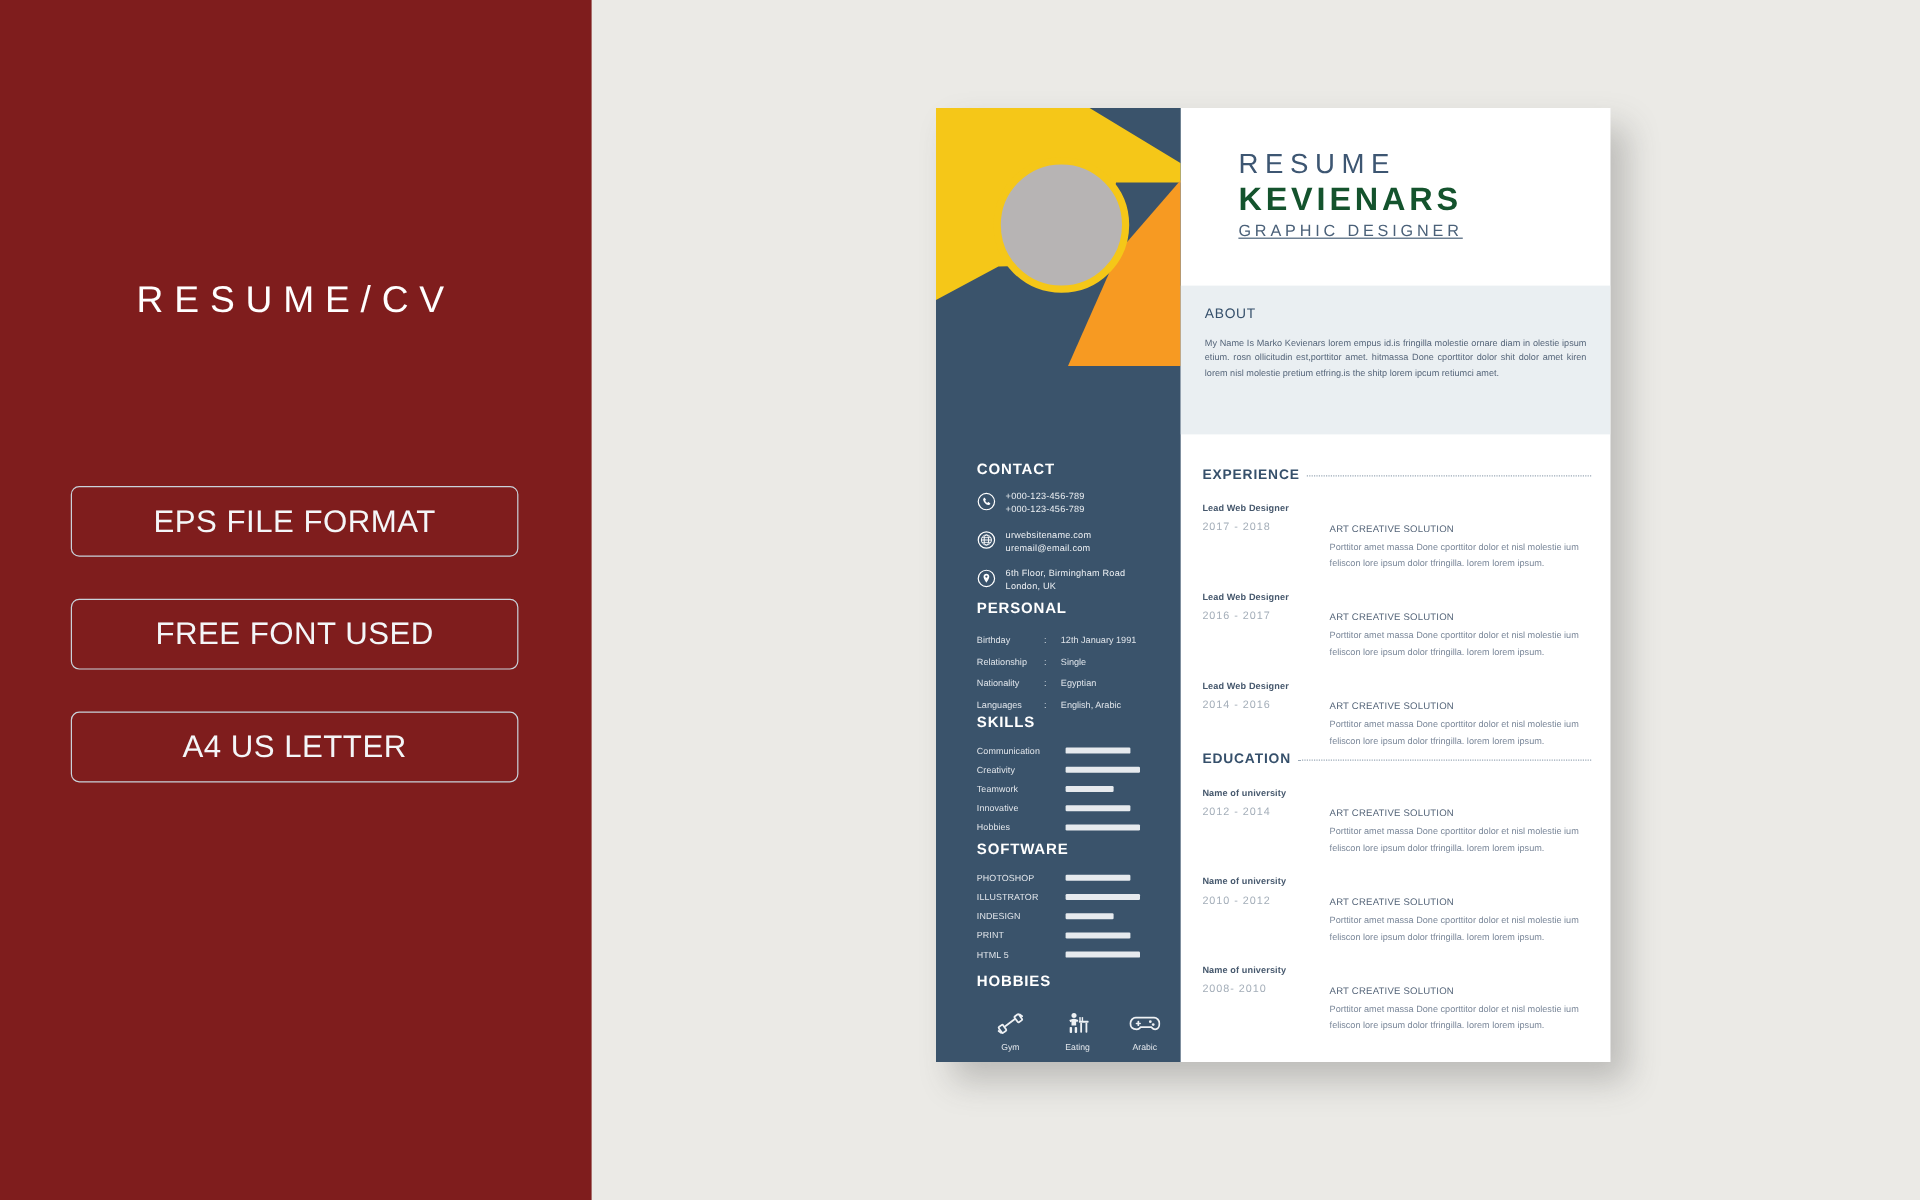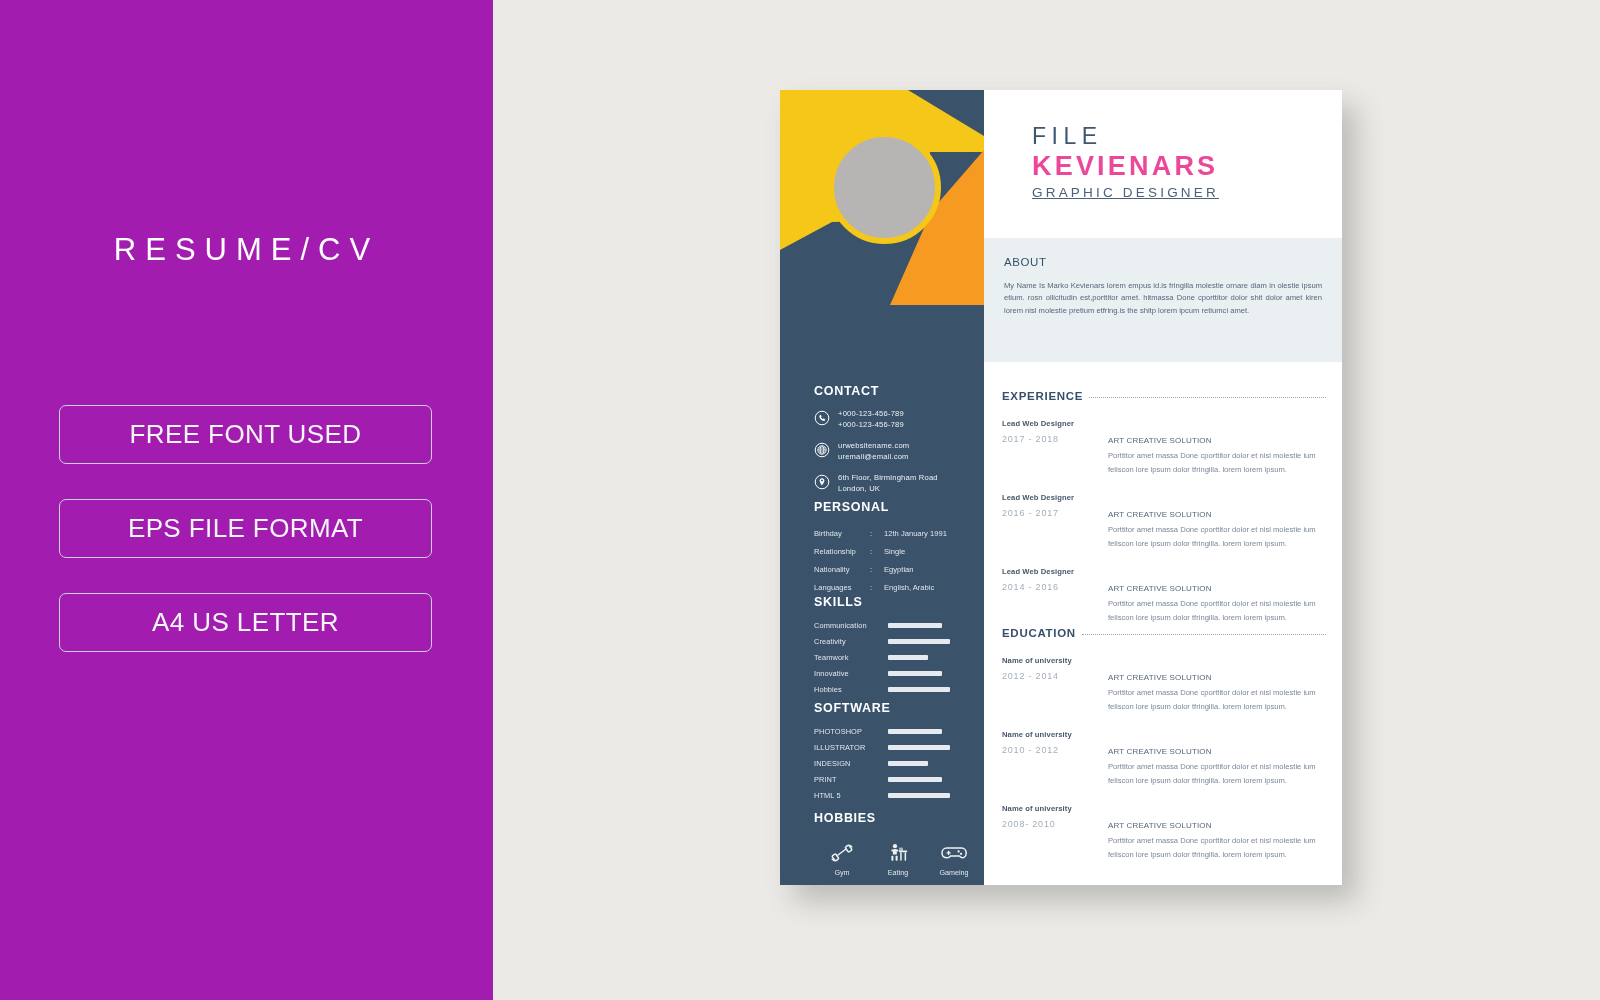--- a/index.html
+++ b/index.html
@@ -7,21 +7,21 @@
     width: 1600px; height: 1000px;
     font-family: "Liberation Sans", sans-serif;
     background: #ebeae6;
     overflow: hidden;
   }
   #stage { position: relative; width: 1600px; height: 1000px; background: #ebeae6; }
 
   
   .promo-panel {
     position: absolute; left: 0; top: 0; width: 493px; height: 1000px;
-    background: #a21caf;
+    background: #7f1d1d;
   }
   .promo-title {
     position: absolute; left: 0; top: 232px; width: 493px;
     text-align: center; color: #ffffff;
     font-size: 31px; font-weight: 400; letter-spacing: 9px;
   }
   .promo-buttons {
     position: absolute; left: 59px; top: 405px; width: 373px;
   }
   .promo-btn {
@@ -86,21 +86,21 @@
   .hob-ico { height: 24px; display: flex; align-items: center; justify-content: center; }
   .hob-ico svg { display: block; }
   .hob-lab { font-size: 7.2px; color: #e3e7ec; margin-top: 3px; }
 
   
   .name-block { position: absolute; left: 48px; top: 32px; }
   .name-first {
     font-size: 23px; font-weight: 400; color: #3d5672; letter-spacing: 5.5px; line-height: 28px;
   }
   .name-last {
-    font-size: 27px; font-weight: 700; color: #ec4899; letter-spacing: 3.2px; line-height: 32px;
+    font-size: 27px; font-weight: 700; color: #14532d; letter-spacing: 3.2px; line-height: 32px;
   }
   .name-role {
     font-size: 13.5px; font-weight: 400; color: #4b6179; letter-spacing: 3.2px; margin-top: 3px; text-decoration: underline;
   }
 
   .about-band {
     position: absolute; left: 0; top: 148px; width: 358px; height: 124px;
     background: #eaeff2;
   }
   .about-title {
@@ -130,24 +130,24 @@
 </style>
 </head>
 <body>
 
 <div id="stage">
 
   <div class="promo-panel">
     <div class="promo-title">RESUME/CV</div>
     <div class="promo-buttons">
       <div class="promo-btn">
+        <span>EPS FILE FORMAT</span>
+      </div>
+      <div class="promo-btn">
         <span>FREE FONT USED</span>
-      </div>
-      <div class="promo-btn">
-        <span>EPS FILE FORMAT</span>
       </div>
       <div class="promo-btn">
         <span>A4 US LETTER</span>
       </div>
     </div>
   </div>
 
   <div class="card">
 
     <div class="card-left">
@@ -347,31 +347,31 @@
               <svg width="26" height="18" viewBox="0 0 26 18">
                 <path d="M6.4 4h13.2c2.6 0 4.6 2.3 4.6 5s-1.5 4.8-3.6 4.8c-1.5 0-2.3-.9-3.2-1.9h-8.8c-.9 1-1.7 1.9-3.2 1.9C1.3 13.8 0 11.7 0 9s2-5 4.6-5z" transform="translate(1,0)" fill="none" stroke="#eef1f4" stroke-width="1.5"></path>
                 <g fill="#eef1f4">
                   <rect x="5.4" y="8.2" width="4.4" height="1.4" rx=".6"></rect>
                   <rect x="6.9" y="6.7" width="1.4" height="4.4" rx=".6"></rect>
                   <circle cx="17.6" cy="7.4" r="1.15"></circle>
                   <circle cx="20" cy="9.8" r="1.15"></circle>
                 </g>
               </svg>
             </span>
-            <div class="hob-lab">Gameing</div>
+            <div class="hob-lab">Arabic</div>
           </div>
 
         </div>
       </div>
     </div>
 
     <div class="card-right">
 
       <div class="name-block">
-        <div class="name-first">FILE</div>
+        <div class="name-first">RESUME</div>
         <div class="name-last">KEVIENARS</div>
         <div class="name-role">GRAPHIC DESIGNER</div>
       </div>
 
       <div class="about-band">
         <div class="about-title">ABOUT</div>
         <div class="about-text">My Name Is Marko Kevienars lorem empus id.is fringilla molestie ornare diam in olestie ipsum etium. rosn ollicitudin est,porttitor amet. hitmassa Done cporttitor dolor shit dolor amet kiren lorem nisl molestie pretium etfring.is the shitp lorem ipcum retiumci amet.</div>
       </div>
 
       <div class="r-sec" style="top:300px">

